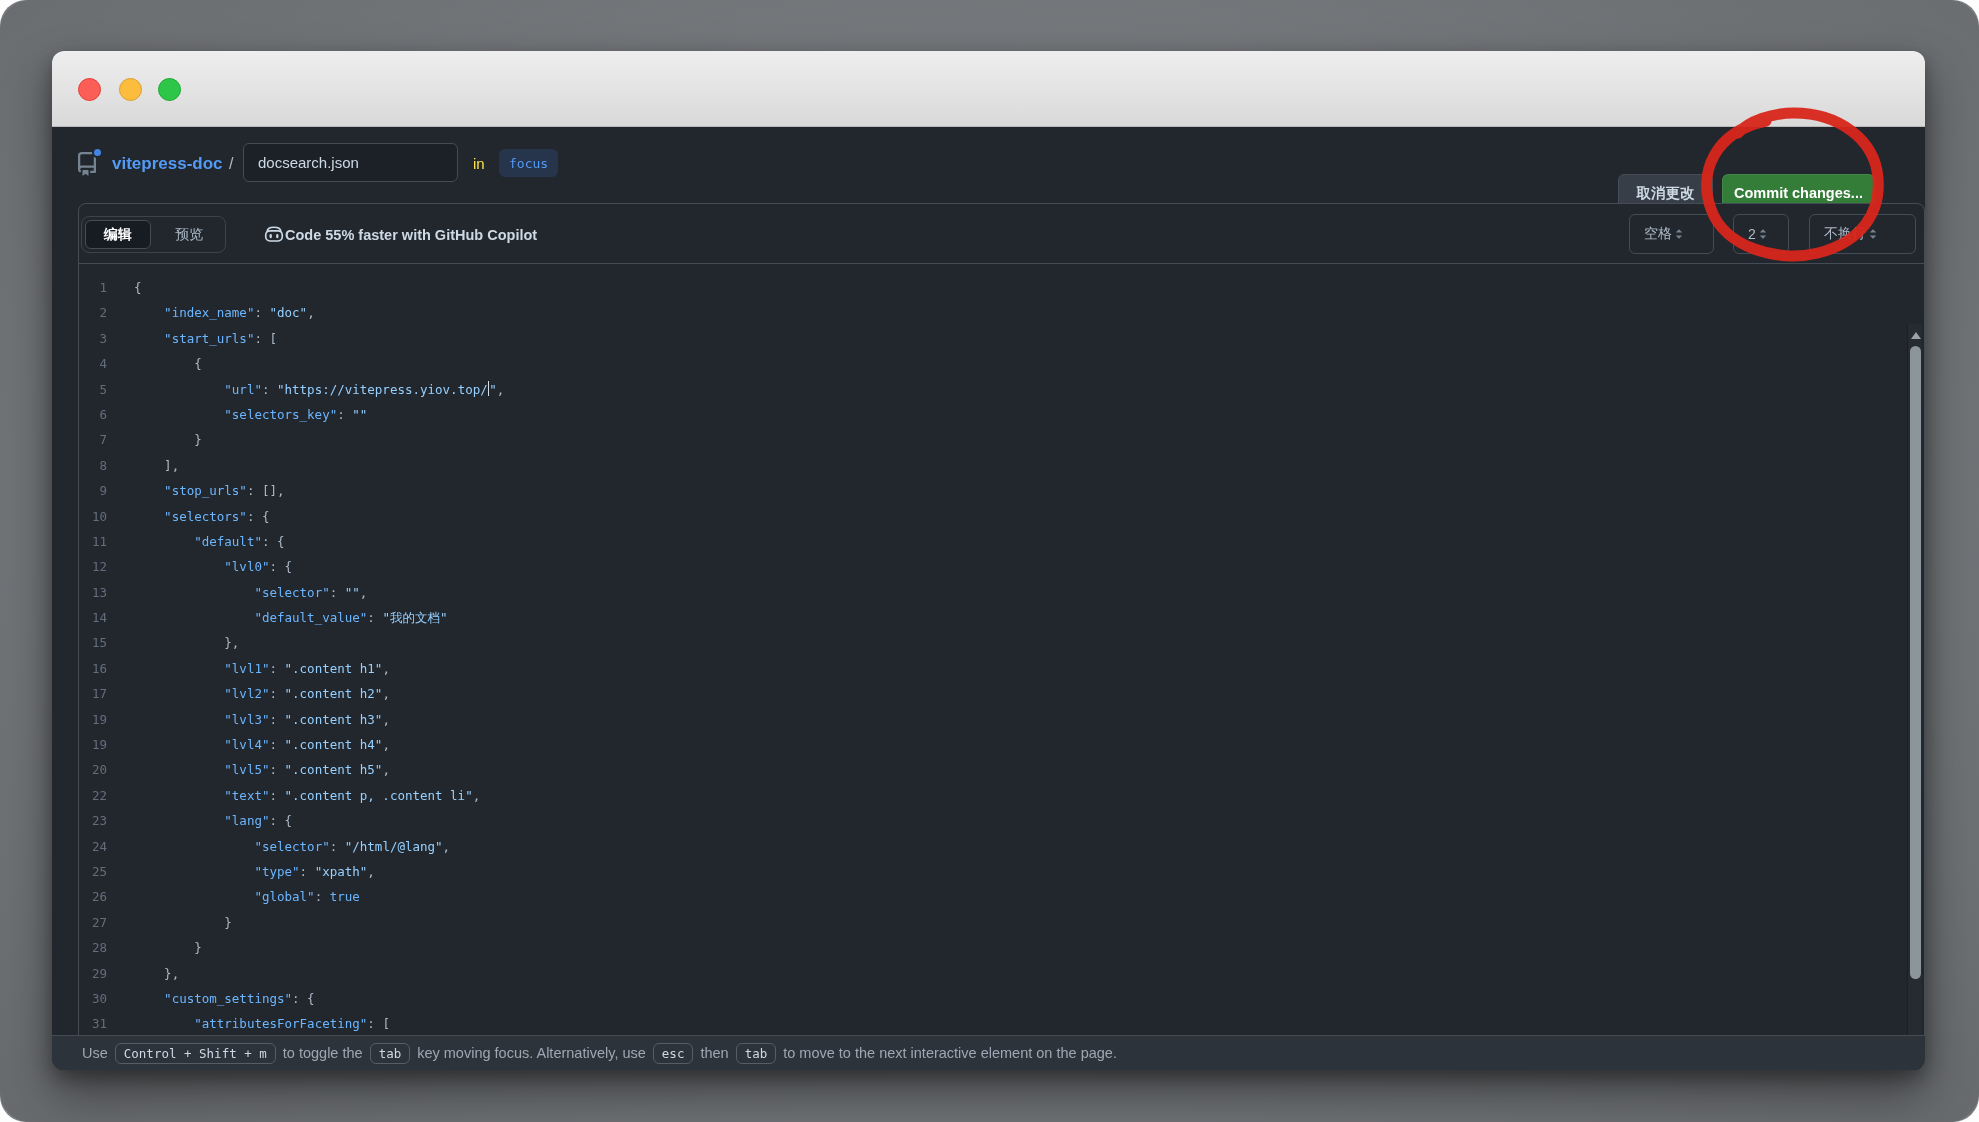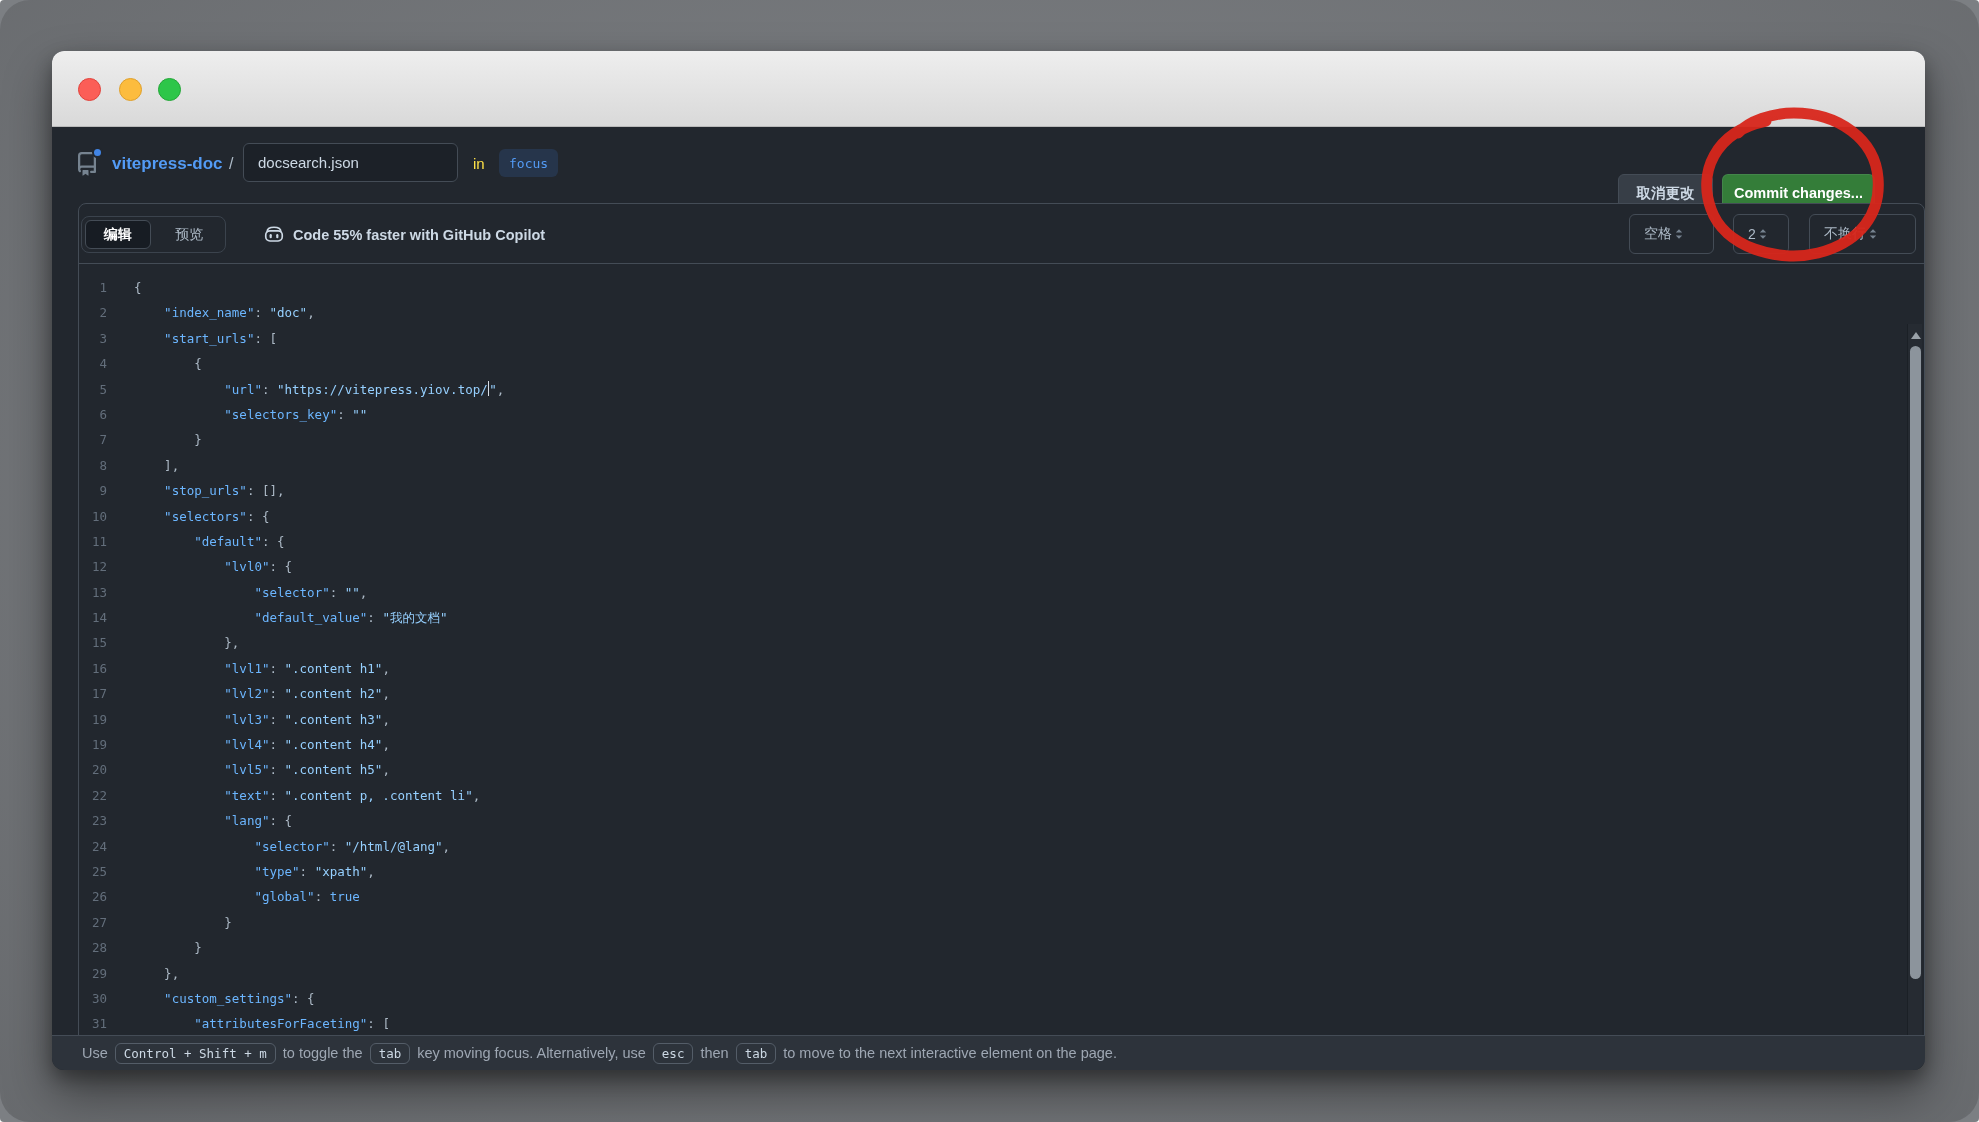--- a/index.html
+++ b/index.html
@@ -1,17 +1,17 @@
 <!DOCTYPE html>
 <html><head>
 <meta charset="utf-8">
 <style>
   * { margin:0; padding:0; box-sizing:border-box; }
   html,body { width:1979px; height:1122px; background:#fdfdfd; font-family:"Liberation Sans","DejaVu Sans",sans-serif; }
-  .canvas { position:relative; width:1979px; height:1122px; background:#7c7f83; border-radius:4px; overflow:hidden; }
+  .canvas { position:relative; width:1979px; height:1122px; background:#7c7f83; border-radius:26px; overflow:hidden; }
   .canvas::after { content:""; position:absolute; inset:0; border-radius:30px;
     background:radial-gradient(ellipse at 50% 45%, rgba(255,255,255,0.05), rgba(0,0,0,0.16)); pointer-events:none; }
 
   .window { position:absolute; left:52px; top:51px; width:1873px; height:1019px; border-radius:12px;
     background:#22272e; overflow:hidden; z-index:2;
     box-shadow:0 24px 48px rgba(0,0,0,.42), 0 8px 18px rgba(0,0,0,.32); }
 
   
   .titlebar { position:absolute; left:0; top:0; width:100%; height:76px;
     background:linear-gradient(#eeeeee,#d9d9d9); border-bottom:1px solid #b9b9b9; }
@@ -44,21 +44,21 @@
   .editor { position:absolute; left:26px; top:152px; width:1847px; height:867px;
     border:1px solid #444c56; border-radius:8px; background:#22272e; }
   .editor-toolbar { position:absolute; left:0; top:0; width:100%; height:60px;
     border-bottom:1px solid #444c56; }
   .tabgroup { position:absolute; left:2px; top:12px; width:145px; height:37px;
     border:1px solid #3b434d; border-radius:8px; display:flex; }
   .tab { flex:1; margin:3px; border-radius:6px; border:1px solid transparent; background:transparent;
     font-size:14px; color:#adbac7; display:flex; align-items:center; justify-content:center; cursor:pointer;
     font-family:Liberation Mono, monospace; }
   .tab.active { background:#171c23; border-color:#444c56; color:#ffffff; font-weight:700; }
-  .copilot { position:absolute; left:184px; top:12px; height:37px; display:flex; align-items:center; gap:8px; cursor:pointer; }
+  .copilot { position:absolute; left:184px; top:12px; height:37px; display:flex; align-items:center; cursor:pointer; }
   .copilot svg { width:22px; height:22px; color:#cdd9e5; }
   .copilot-text { font-size:14.5px; font-weight:700; color:#cdd9e5; }
 
   .select { position:absolute; top:10px; height:40px; border:1px solid #444c56; border-radius:6px;
     display:flex; align-items:center; padding:0 10px 0 14px;
     color:#adbac7; font-size:14px; cursor:pointer; background:#22272e; }
   .select svg { width:14px; height:14px; color:#768390; }
   .select-indent-mode { left:1550px; width:85px; }
   .select-indent-size { left:1654px; width:56px; }
   .select-wrap-mode   { left:1730px; width:107px; }

